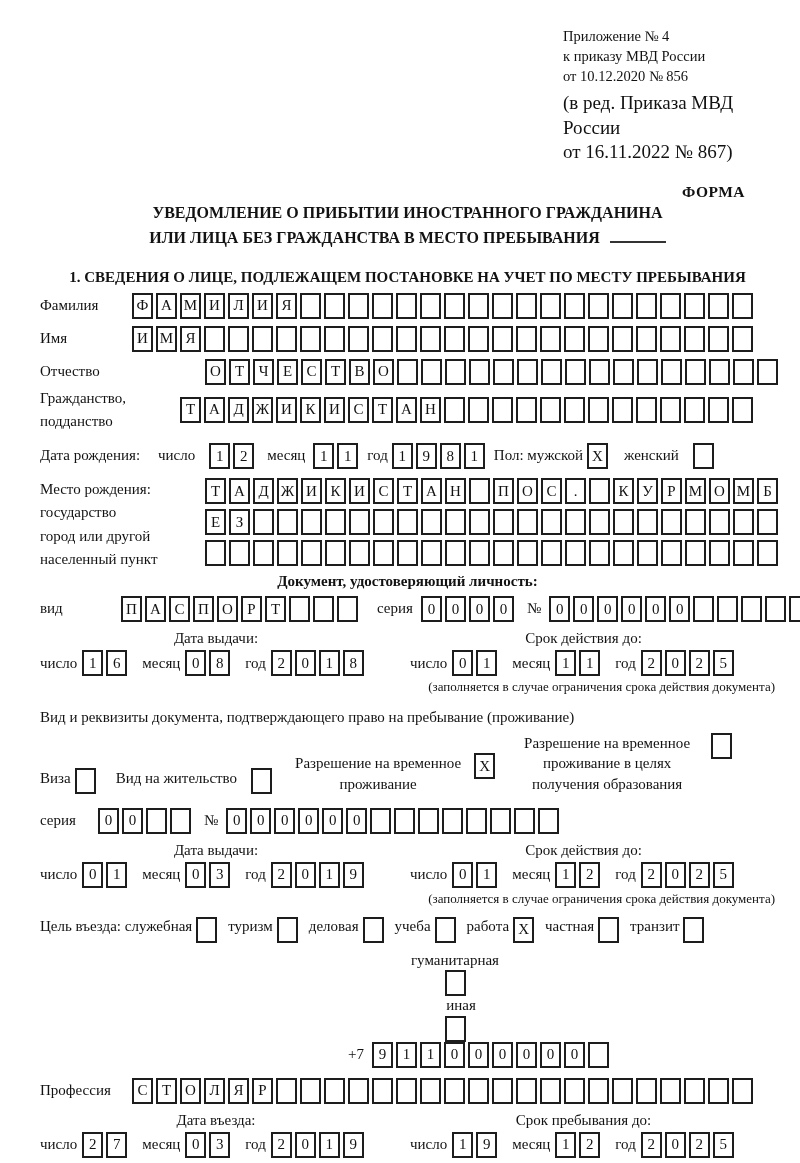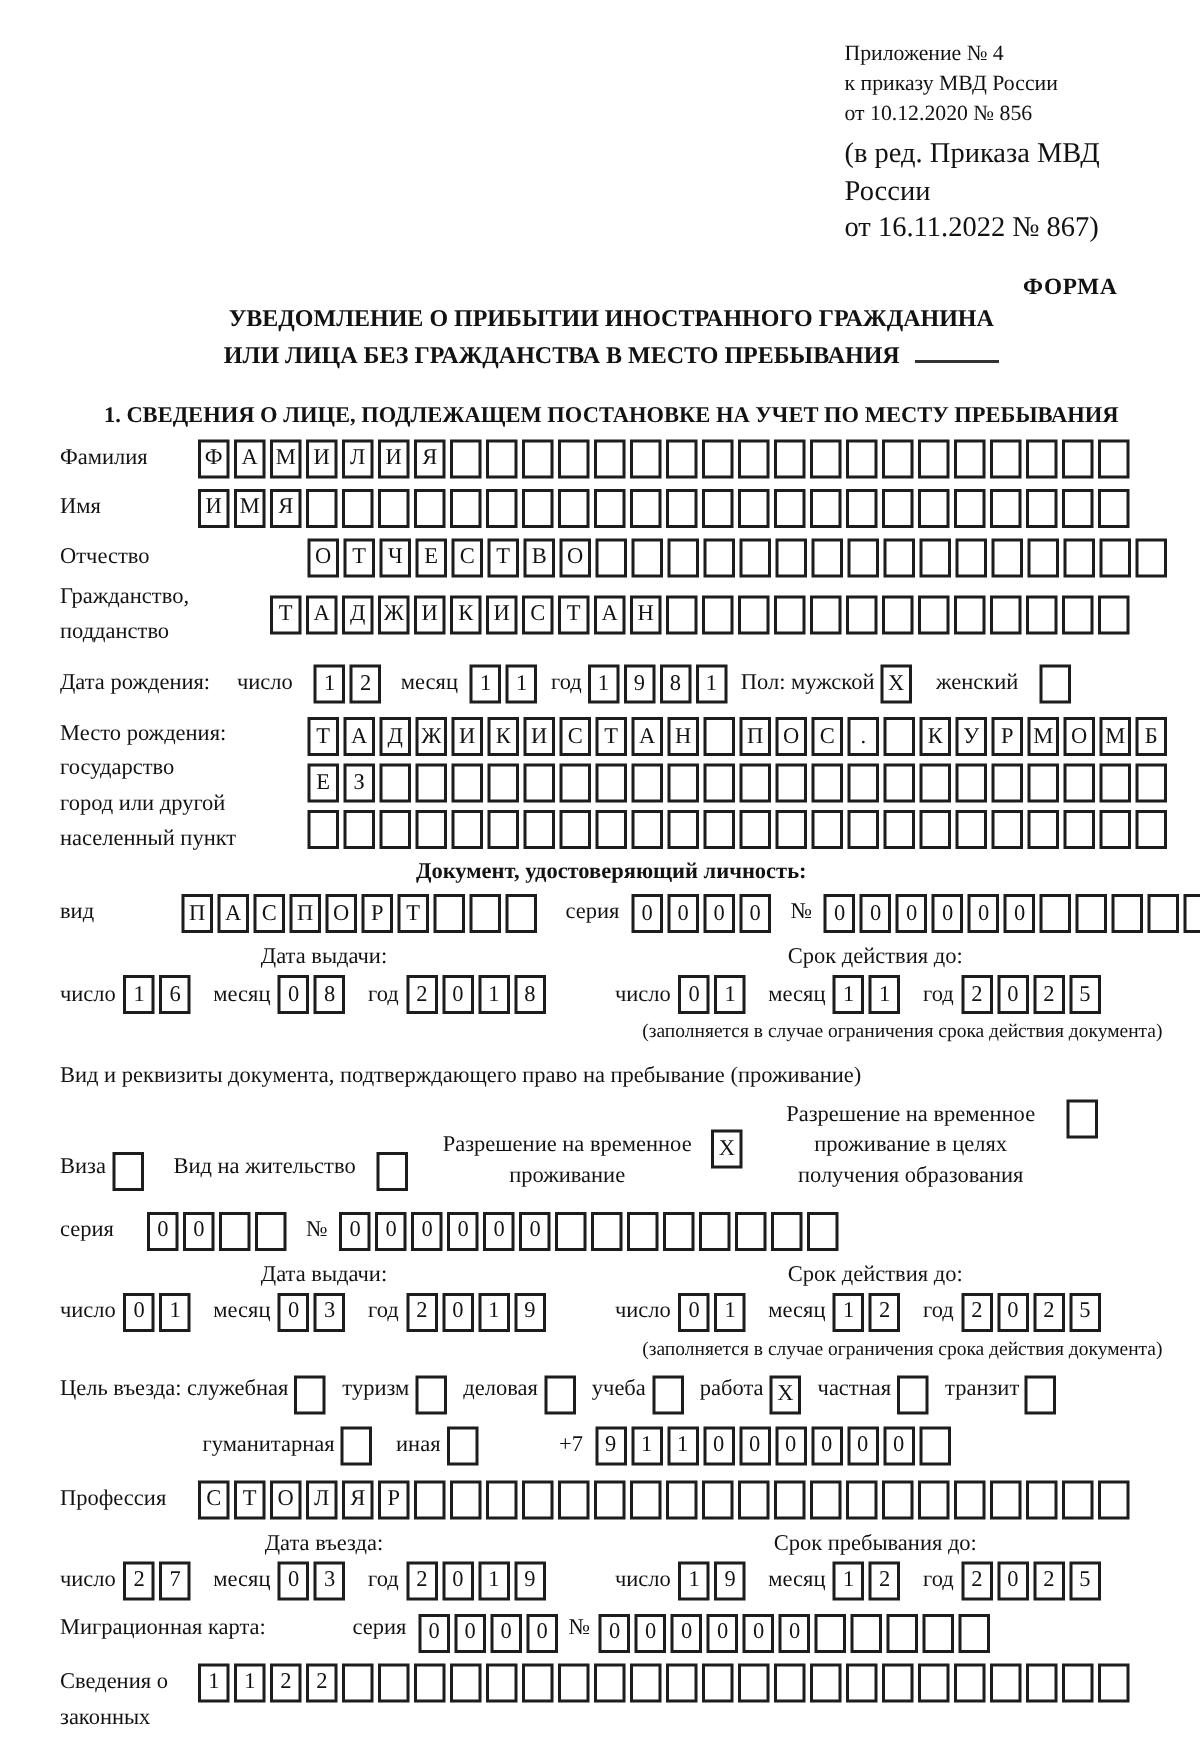--- a/index.html
+++ b/index.html
@@ -537,21 +537,21 @@
     <span class="plabel">учеба</span>
     <span class="cell checkbox"></span>
     <span class="plabel">работа</span>
     <span class="cell checkbox">X</span>
     <span class="plabel">частная</span>
     <span class="cell checkbox"></span>
     <span class="plabel">транзит</span>
     <span class="cell checkbox"></span>
   </div>
 
-  <div class="purpose-row indent95" style="margin-top:8px; align-items:center;">
+  <div class="purpose-row indent95" style="margin-top:8px; align-items:center;flex-direction:column;">
     <span class="plabel" style="margin-left:0;">гуманитарная</span>
     <span class="cell checkbox"></span>
     <span class="plabel" style="margin-left:12px;">иная</span>
     <span class="cell checkbox"></span>
     <span class="phone-group">
       <span class="phone-prefix">+7</span>
       <span class="cells">
           <span class="cell">9</span>
           <span class="cell">1</span>
           <span class="cell">1</span>

